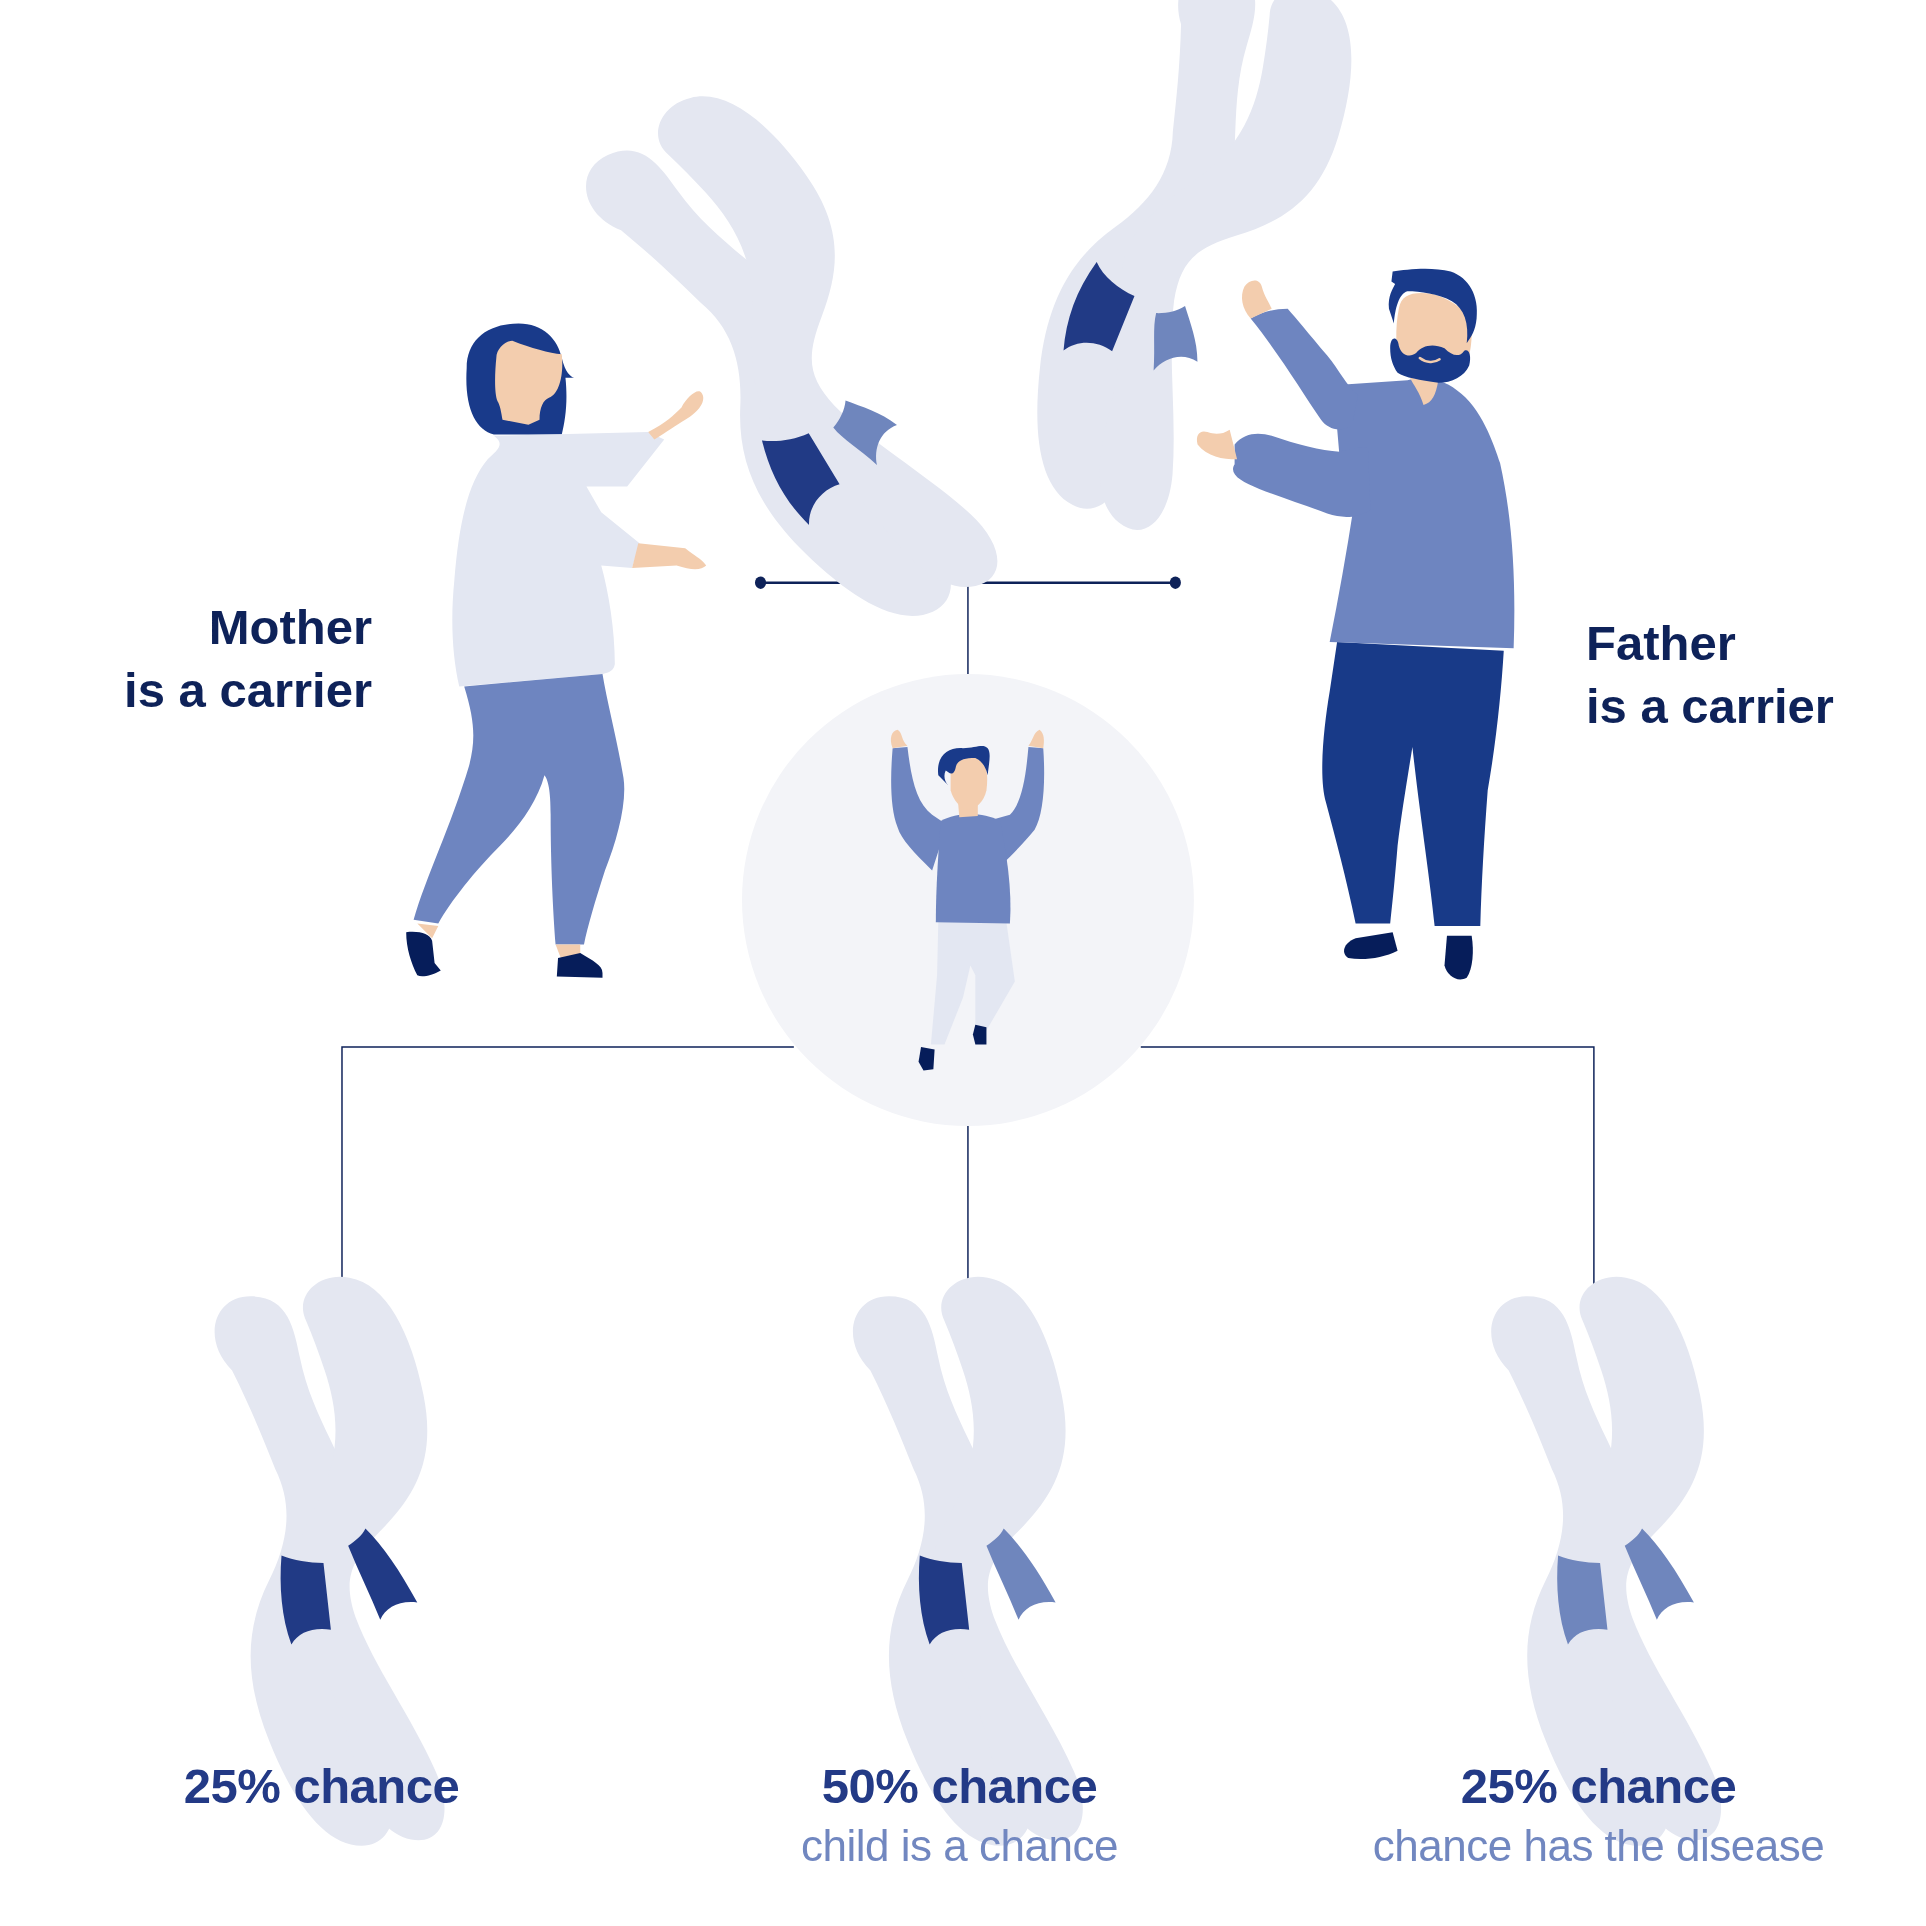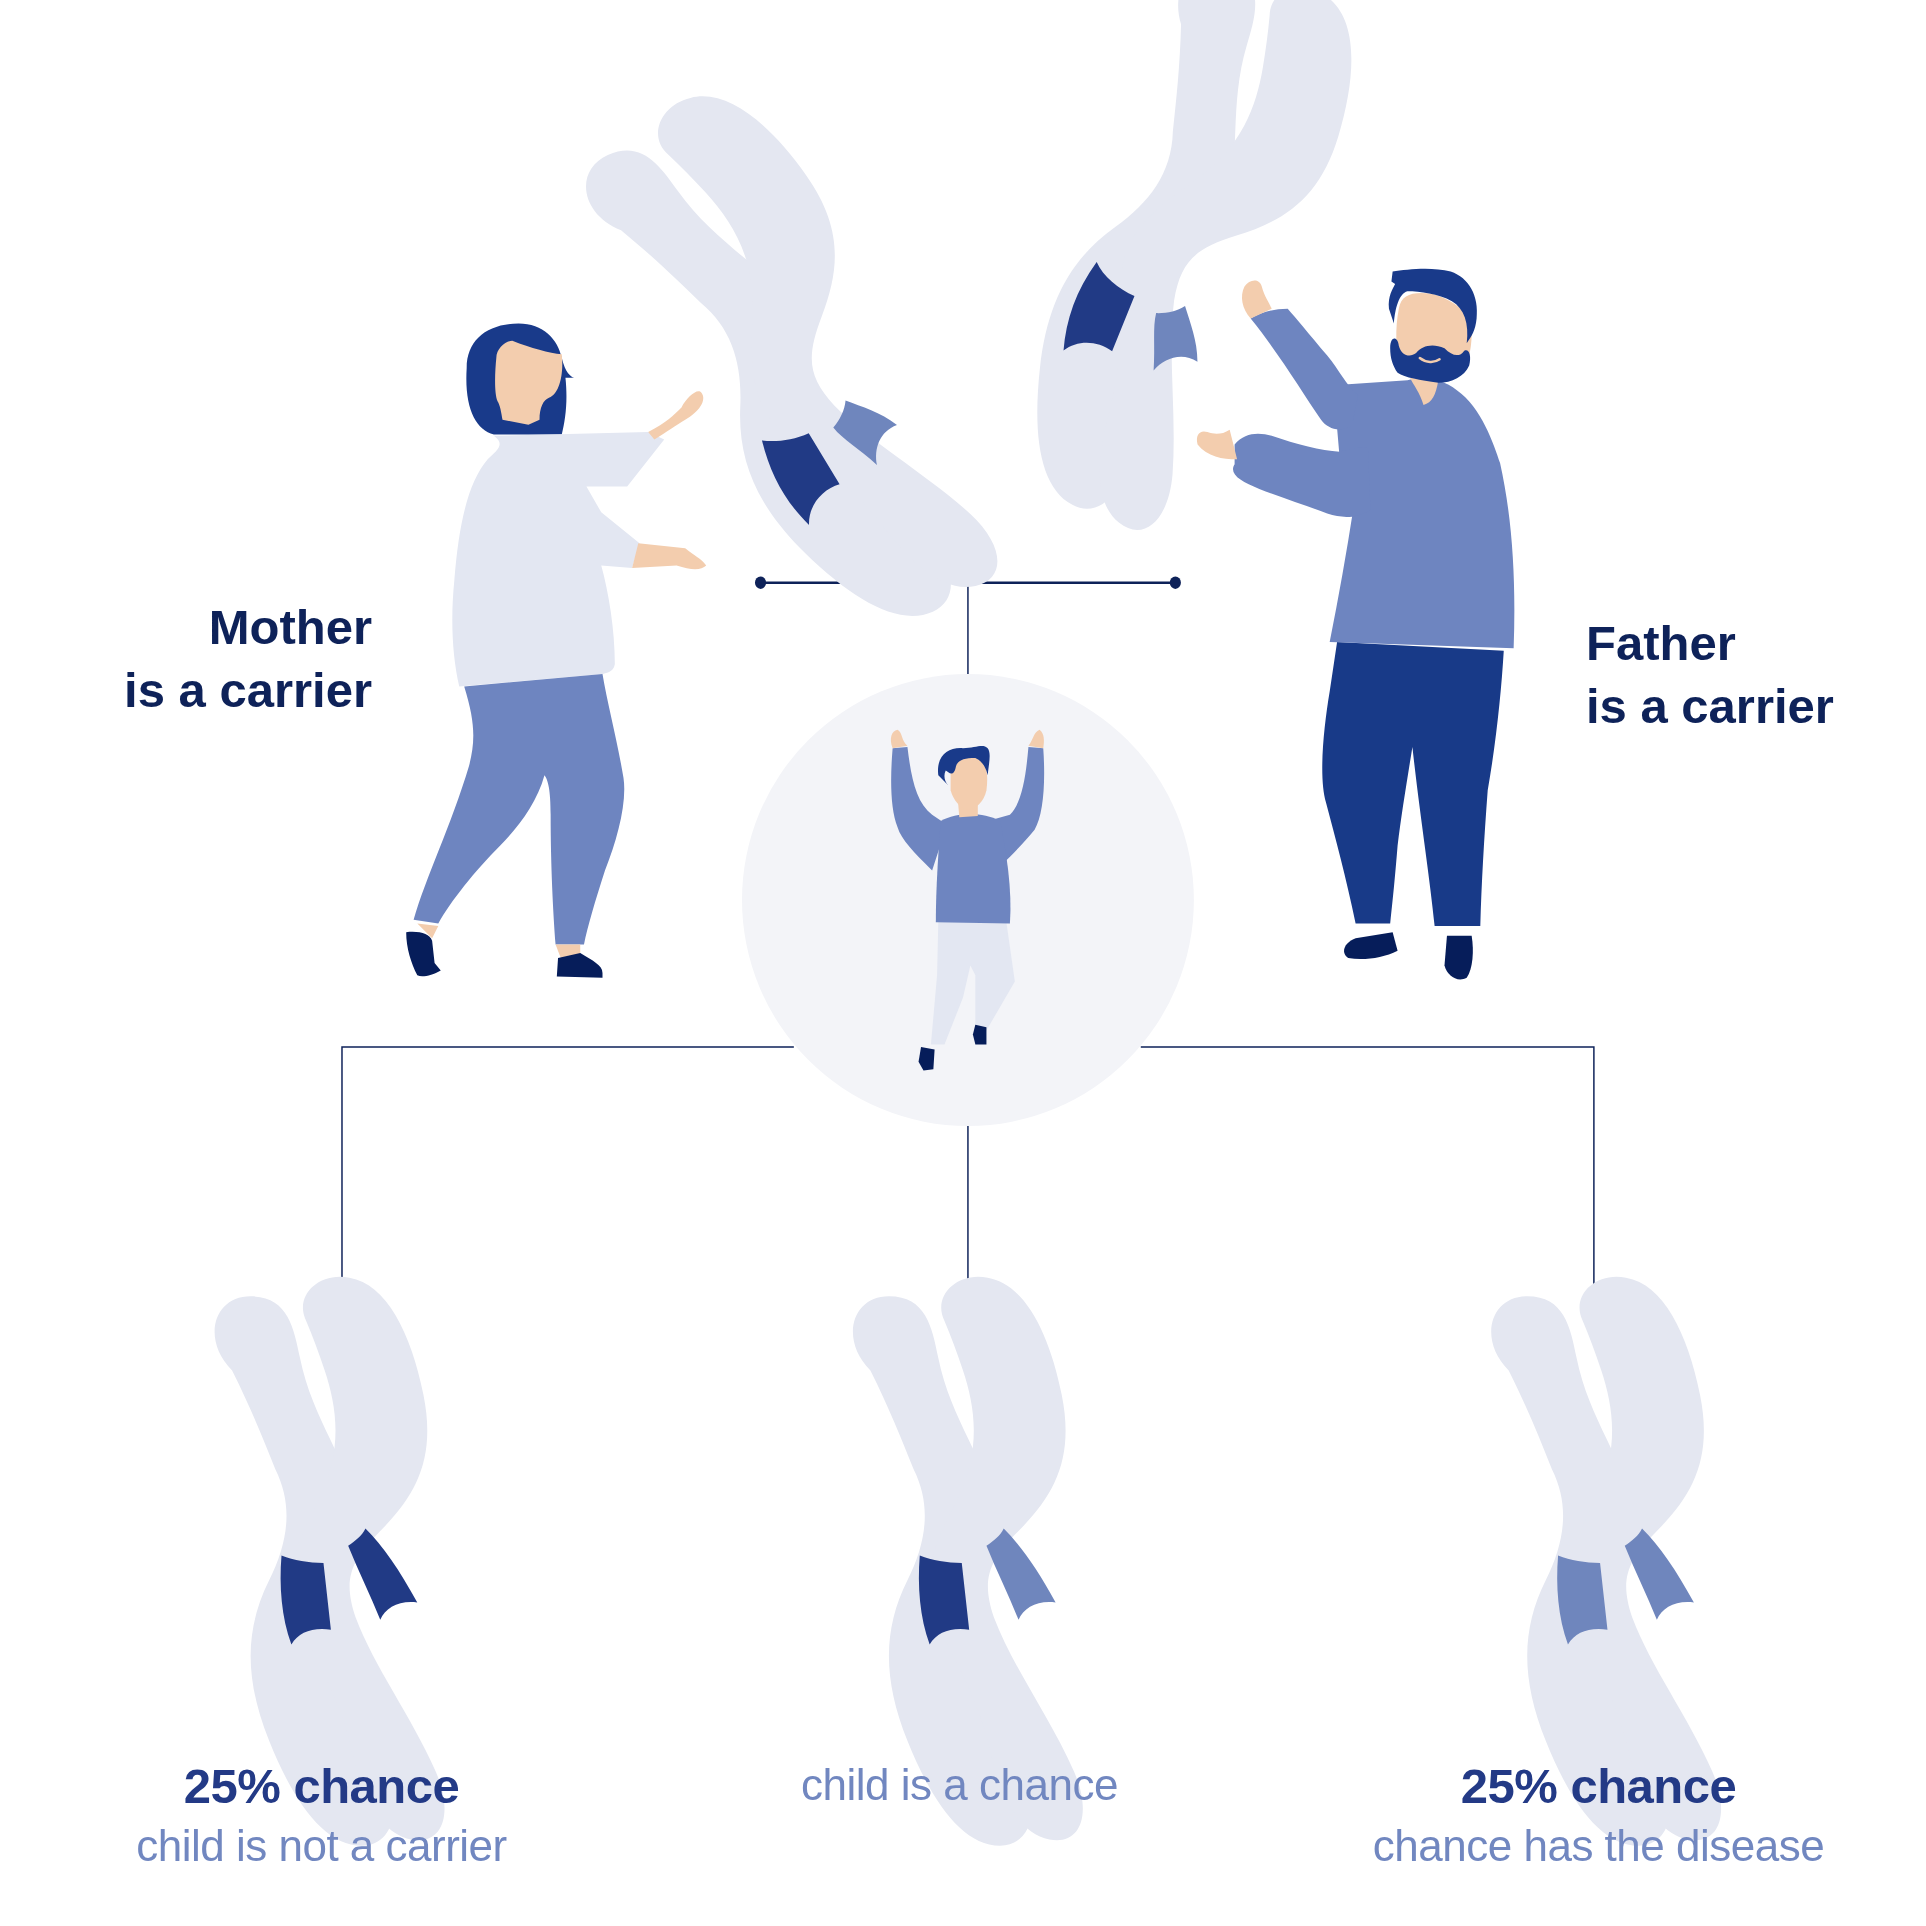--- a/index.html
+++ b/index.html
@@ -145,23 +145,23 @@
   <div>Mother</div>
   <div>is a carrier</div>
 </div>
 <div class="lbl parent-lbl right">
   <div>Father</div>
   <div>is a carrier</div>
 </div>
 
 <div class="lbl outcome" style="left:39px;">
   <span class="pct">25% chance</span>
-  <span class="desc">child is not a carrier</span>
 </div>
 <div class="lbl outcome" style="left:677px;">
+  <span class="pct">50% chance</span>
   <span class="desc">child is a chance</span>
 </div>
 <div class="lbl outcome" style="left:1316px;">
   <span class="pct">25% chance</span>
   <span class="desc">chance has the disease</span>
 </div>
 
 </div>
 
 

